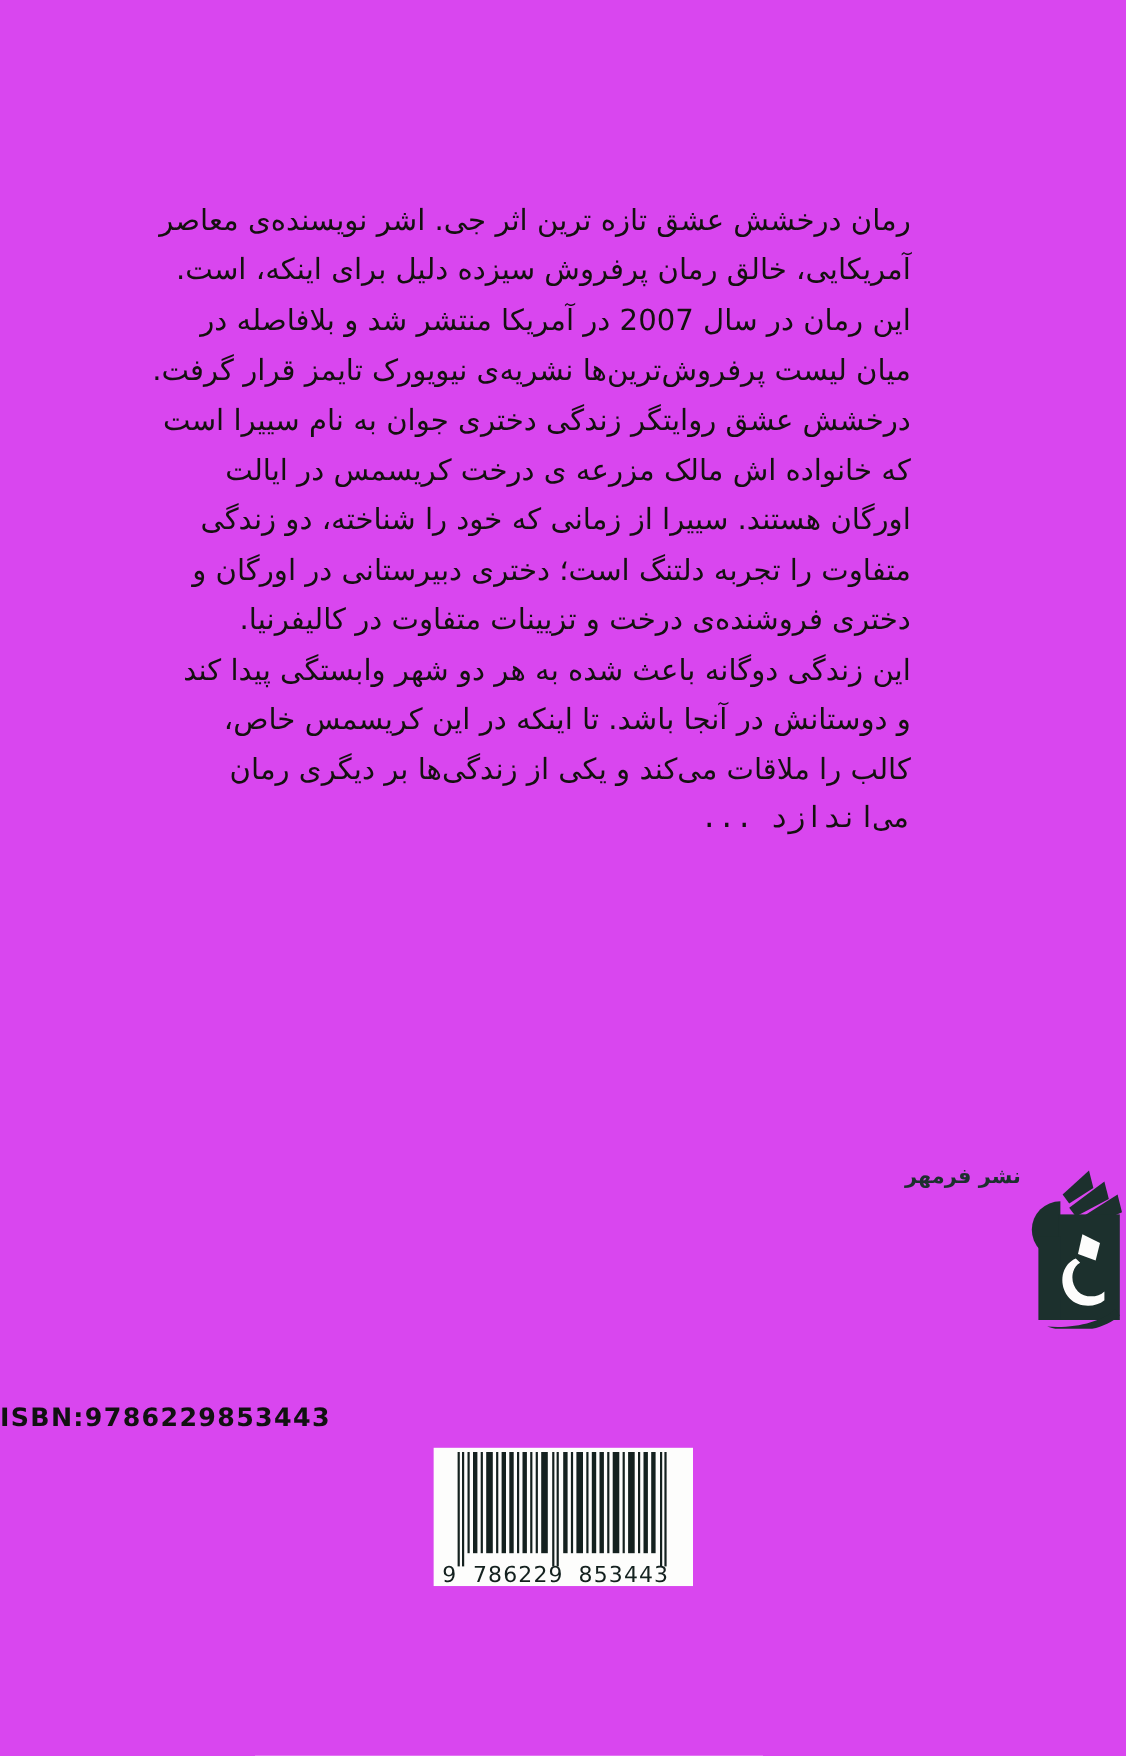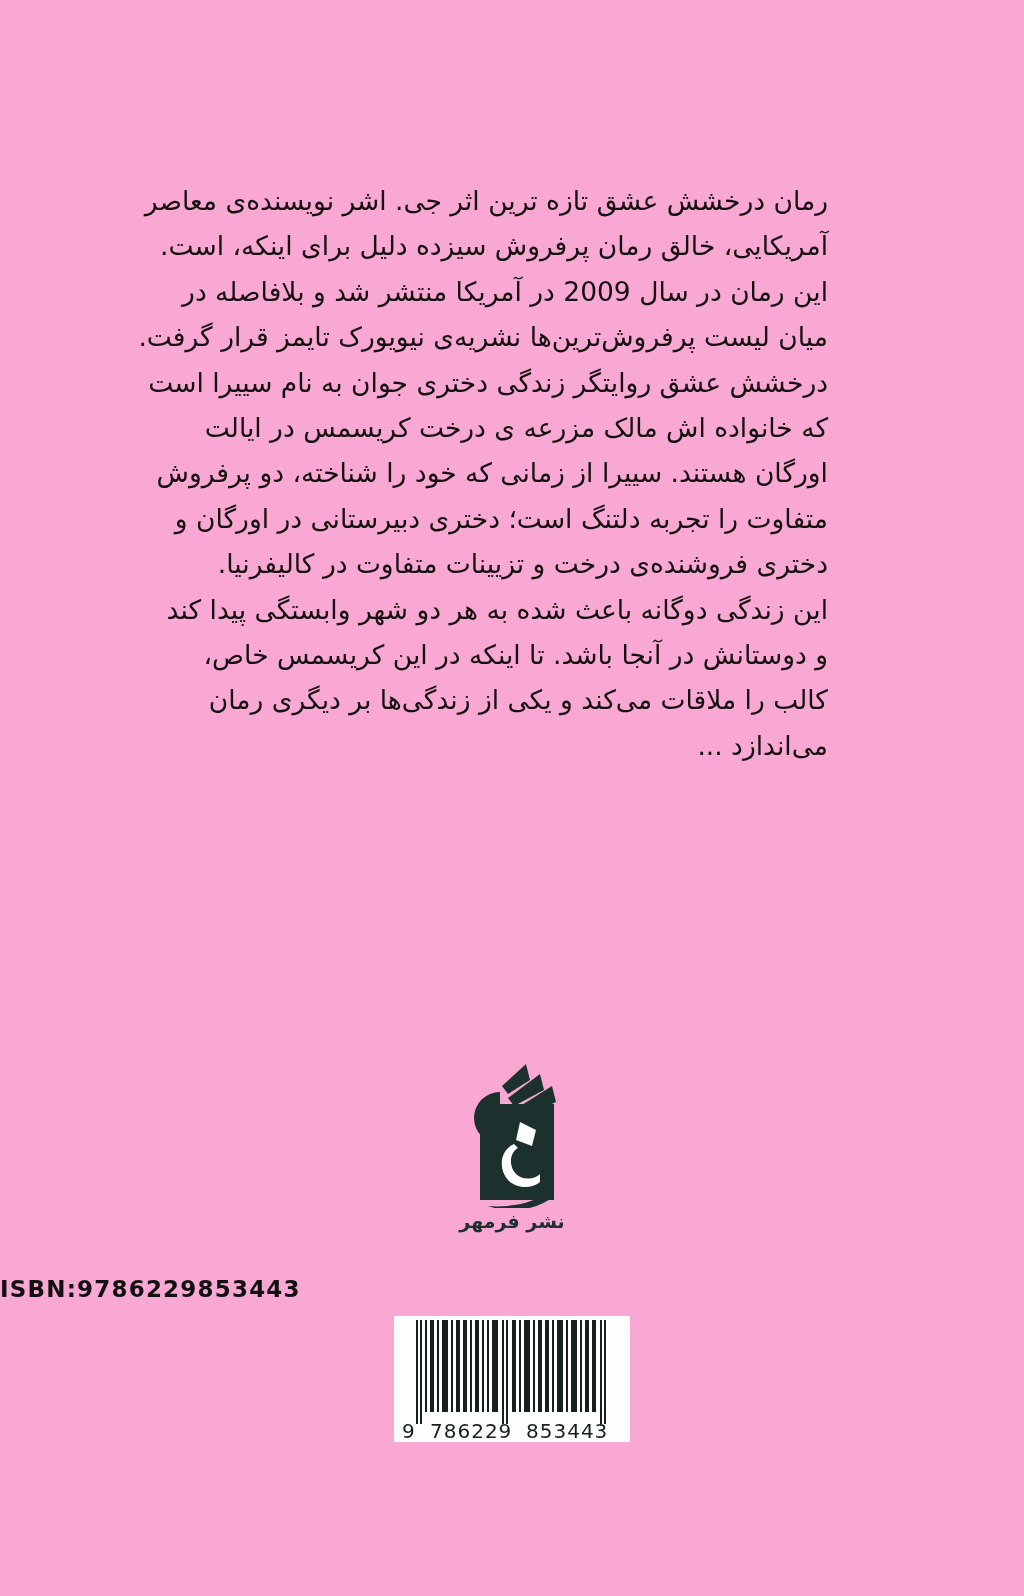--- a/index.html
+++ b/index.html
@@ -12,21 +12,21 @@
     height: 1596px;
     background: #ffffff;
     font-family: "DejaVu Sans", sans-serif;
     position: relative;
     overflow: hidden;
   }
 
   .page {
     position: absolute;
     inset: 0;
-    background: #f9a8d4;
+    background: #d946ef;
   }
 
   
   .blurb {
     position: absolute;
     top: 178px;
     right: 196px;
     width: 632px;
     direction: rtl;
     text-align: justify;
@@ -41,31 +41,31 @@
     color: #14110f;
     letter-spacing: -0.2px;
     white-space: nowrap;
     direction: rtl;
     text-align: justify;
   }
 
   
   .blurb-line.tail {
     text-align: right;
+    font-family: Liberation Mono, monospace;
   }
 
   
   .logo-wrap {
     position: absolute;
     left: 0;
     right: 0;
     top: 1056px;
     display: flex;
-    flex-direction: column;
-    align-items: center;
+    align-items: flex-start;
   }
 
   .logo-mark {
     width: 96px;
     height: 152px;
     display: block;
   }
 
   .publisher-name {
     margin-top: 2px;
@@ -109,25 +109,25 @@
   }
 </style>
 </head>
 <body>
 
 <div class="page">
 
   <div class="blurb">
     <span class="blurb-line">رمان درخشش عشق  تازه ترین اثر جی. اشر نویسنده‌ی معاصر</span>
     <span class="blurb-line">آمریکایی، خالق رمان پرفروش سیزده دلیل برای اینکه، است.</span>
-    <span class="blurb-line">این رمان در سال 2009 در آمریکا منتشر شد و بلافاصله در</span>
+    <span class="blurb-line">این رمان در سال 2007 در آمریکا منتشر شد و بلافاصله در</span>
     <span class="blurb-line">میان لیست پرفروش‌ترین‌ها نشریه‌ی نیویورک تایمز قرار گرفت.</span>
     <span class="blurb-line">درخشش عشق روایتگر زندگی دختری جوان به نام سییرا است</span>
     <span class="blurb-line">که خانواده اش  مالک مزرعه ی درخت  کریسمس  در ایالت</span>
-    <span class="blurb-line">اورگان هستند. سییرا از زمانی که خود را شناخته، دو پرفروش</span>
+    <span class="blurb-line">اورگان هستند. سییرا از زمانی که خود را شناخته، دو زندگی</span>
     <span class="blurb-line">متفاوت را تجربه دلتنگ است؛ دختری دبیرستانی در اورگان و</span>
     <span class="blurb-line">دختری فروشنده‌ی درخت و تزیینات متفاوت در کالیفرنیا.</span>
     <span class="blurb-line">این زندگی دوگانه باعث شده به هر دو شهر وابستگی پیدا کند</span>
     <span class="blurb-line">و دوستانش در آنجا باشد. تا اینکه در این کریسمس خاص،</span>
     <span class="blurb-line">کالب را ملاقات می‌کند و یکی از زندگی‌ها بر دیگری رمان</span>
     <span class="blurb-line tail">می‌اندازد ...</span>
   </div>
 
   <div class="logo-wrap">
     <span class="logo-mark">

